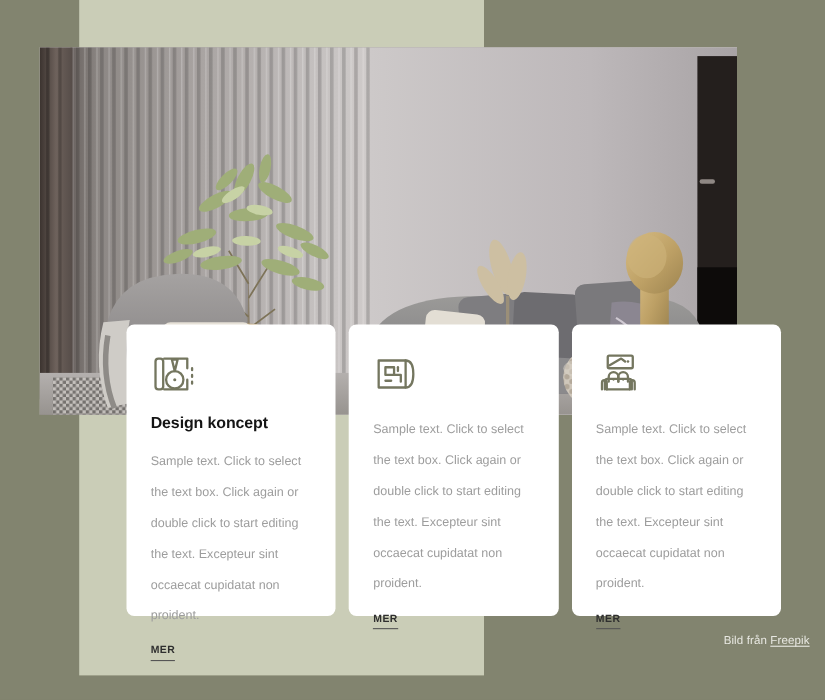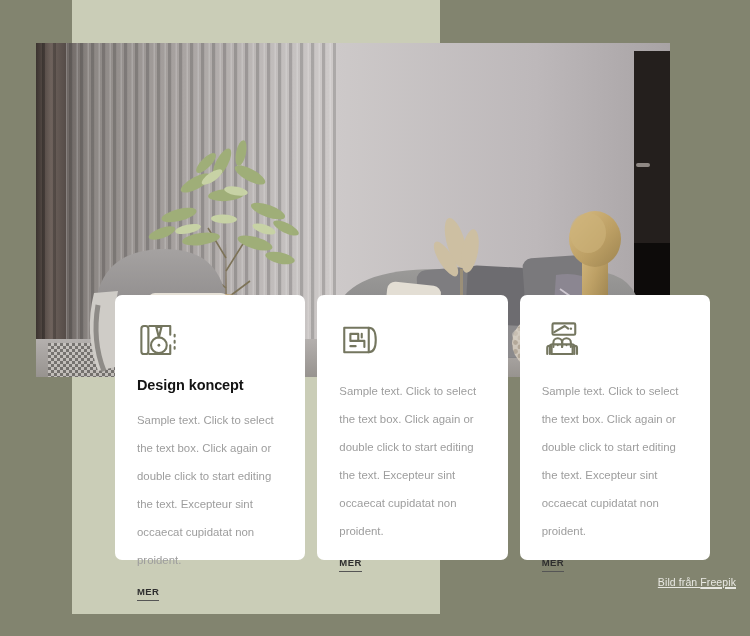--- a/index.html
+++ b/index.html
@@ -94,21 +94,20 @@
   }
 
   
   .attribution {
     position: absolute;
     right: 14px;
     bottom: 48px;
     font-size: 10.5px;
     color: #e8e8e2;
     letter-spacing: 0.1px;
-    text-decoration: underline;
   }
   .attribution a {
     color: #e8e8e2;
     text-decoration: underline;
     text-underline-offset: 2px;
   }
 </style>
 </head>
 <body>
 

